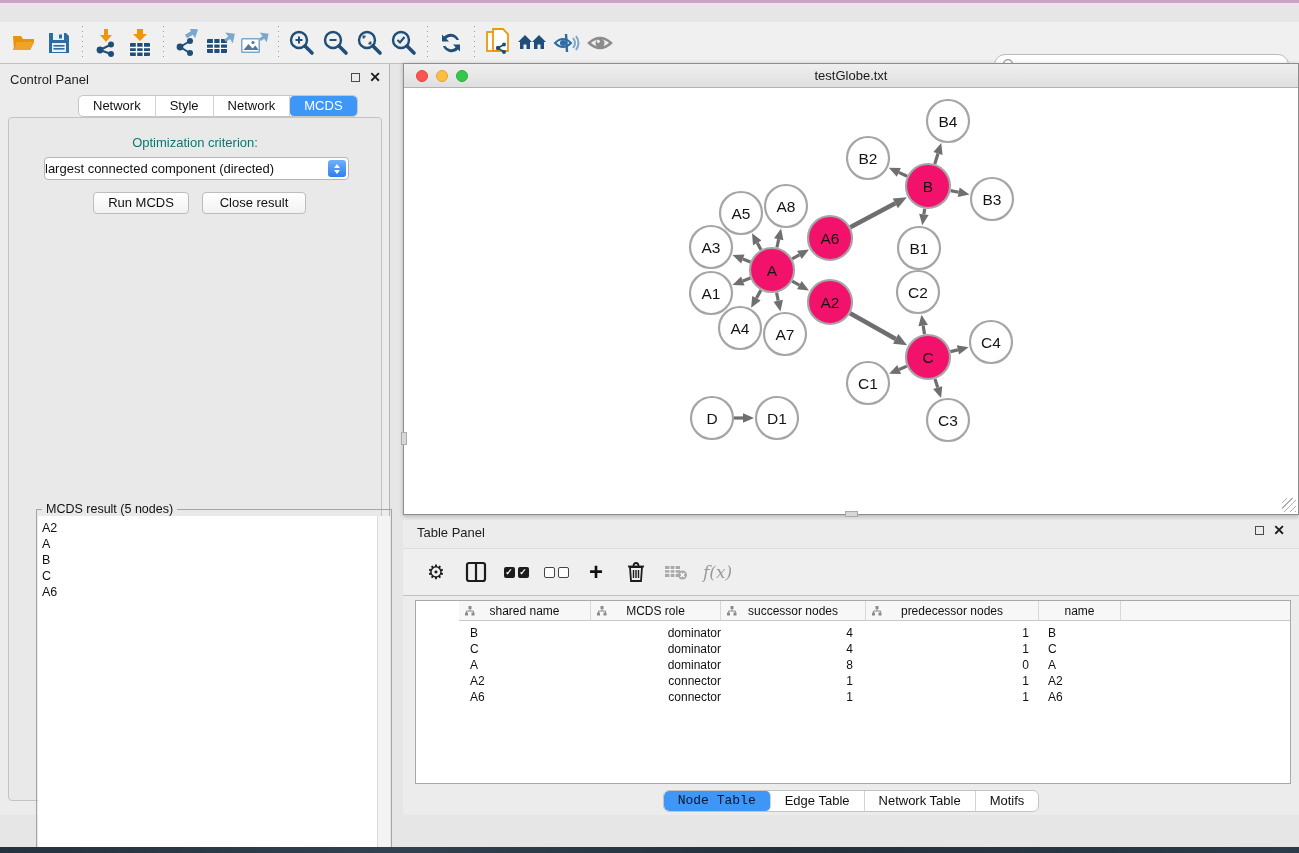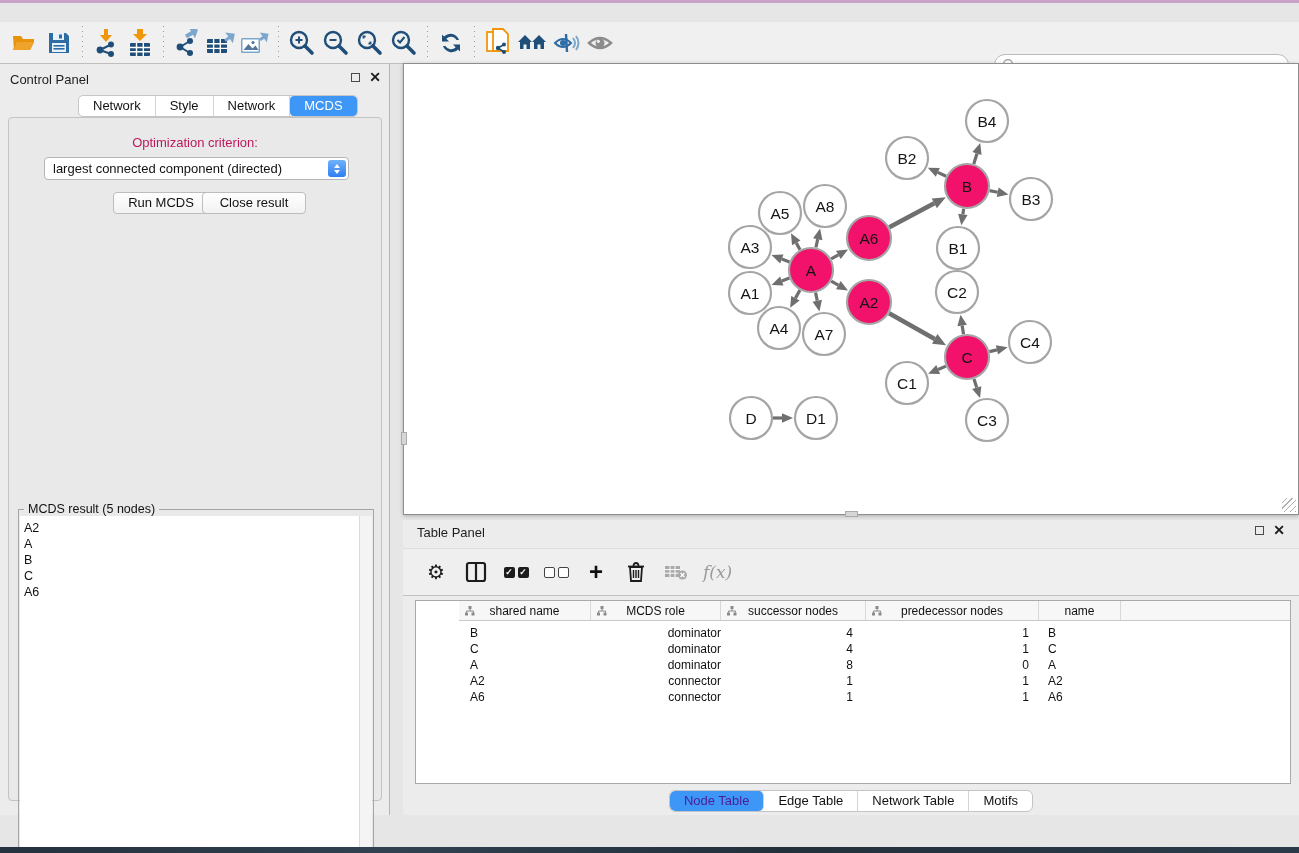--- a/index.html
+++ b/index.html
@@ -40,45 +40,45 @@
   .win-btns { position:absolute; display:flex; gap:9px; align-items:center; }
   .float-box { width:9px; height:9px; border:1.5px solid #4a4a4a; display:inline-block; }
   .close-x { font-size:14px; font-weight:bold; color:#1c1c1c; line-height:9px; }
   .cp-tabs { position:absolute; left:78px; top:31px; height:22px; display:flex; background:#fff;
     border:1px solid #C6C6C6; border-radius:5px; overflow:hidden; }
   .cp-tab { padding:0 14px; font-size:13px; line-height:20px; color:#111; border-right:1px solid #D4D4D4; cursor:default; }
   .cp-tab:last-child { border-right:none; }
   .cp-tab.active { background:#3E96F7; color:#fff; border-radius:4px; }
   .cp-body { position:absolute; left:8px; top:53px; width:374px; height:684px; background:#E9E9E9;
     border:1px solid #C3C3C3; border-radius:4px; }
-  .opt-label { position:absolute; left:0; right:0; top:17px; text-align:center; font-size:13px; color:#be185d; }
+  .opt-label { position:absolute; left:0; right:0; top:17px; text-align:center; font-size:13px; color:#0f766e; }
   .criterion { position:absolute; left:35px; top:39px; width:305px; height:23px; background:#fff;
-    border:1px solid #B5B5B5; border-radius:4px; font-size:13px; line-height:21px; padding-left:8px; color:#111; }
+    border:1px solid #B5B5B5; border-radius:4px; font-size:13px; line-height:21px; color:#111; }
   .criterion .stepper { position:absolute; right:2px; top:2px; width:18px; height:17px; border-radius:3px;
     background:linear-gradient(#6FB1F9,#2E7FF0); display:flex; flex-direction:column; align-items:center; justify-content:center; gap:2px; }
   .chev-up { width:0; height:0; border-left:3.5px solid transparent; border-right:3.5px solid transparent; border-bottom:4px solid #fff; }
   .chev-dn { width:0; height:0; border-left:3.5px solid transparent; border-right:3.5px solid transparent; border-top:4px solid #fff; }
   .cp-btn { position:absolute; height:22px; background:linear-gradient(#FFFFFF,#F2F2F2); border:1px solid #BDBDBD;
     border-radius:4px; font-size:13px; color:#111; text-align:center; line-height:20px; }
-  .btn-run { left:84px; top:74px; width:96px;margin-left:20px; }
+  .btn-run { left:84px; top:74px; width:96px; }
   .btn-close { left:193px; top:74px; width:104px; }
-  .result-group { position:absolute; left:9px; top:391px; width:356px; height:342px; border:1px solid #A5A5A5;padding-left:48px; }
+  .result-group { position:absolute; left:27px; top:391px; width:356px; height:342px; border:1px solid #A5A5A5;padding-left:48px; }
   .result-legend { position:absolute; left:5px; top:-8px; background:#E9E9E9; padding:0 4px; font-size:12.5px; color:#111; }
   .result-list { position:absolute; left:1px; top:6px; right:14px; bottom:1px; background:#fff; padding:4px 0 0 4px; }
   .result-track { position:absolute; top:6px; right:1px; bottom:1px; width:13px; background:#F4F4F4; border-left:1px solid #DADADA; }
   .result-item { font-size:12.5px; line-height:16px; color:#111; }
 
   
   .net-window { position:absolute; left:403px; top:63px; width:896px; height:452px;
     border:1px solid #8E8E8E; background:#fff; box-shadow:0 1px 4px rgba(0,0,0,0.25); }
   .net-titlebar { position:absolute; left:0; top:0; right:0; height:24px;
     background:linear-gradient(#EFEFEF,#DFDFDF); border-bottom:1px solid #B2B2B2; }
   .net-titlebar .lights { left:12px; top:6px; }
   .net-titlebar .title { position:absolute; left:0; right:0; top:4px; text-align:center; font-size:13px; color:#1b1b1b; }
-  .net-canvas { position:absolute; left:1px; top:25px; right:1px; bottom:1px; background:#fff; overflow:hidden;padding-left:39px; }
+  .net-canvas { position:absolute; left:1px; top:25px; right:1px; bottom:1px; background:#fff; overflow:hidden; }
   .grip { position:absolute; right:2px; bottom:2px; width:14px; height:14px;
     background:repeating-linear-gradient(135deg, transparent 0 3px, #9a9a9a 3px 4px); opacity:.8; }
   .side-handle { position:absolute; left:-3px; top:368px; width:6px; height:13px; background:#D6D6D6; border:1px solid #ABABAB; }
   .bottom-handle { position:absolute; left:441px; bottom:-3px; width:13px; height:6px; background:#D6D6D6; border:1px solid #ABABAB; }
 
   
   .table-panel { position:absolute; left:403px; top:520px; width:896px; height:295px; background:#ECECEC; }
   .tp-header { position:absolute; left:14px; top:5px; font-size:13px; color:#1d1d1d; }
   .tp-toolbar { position:absolute; left:0; top:28px; width:896px; height:48px; background:#EFEFEF;
     border-top:1px solid #DDDDDD; border-bottom:1px solid #C2C2C2; display:flex; align-items:center; padding-left:20px; gap:14px; }
@@ -101,21 +101,21 @@
   .c1 { width:132px; } .c2 { width:130px; } .c3 { width:145px; } .c4 { width:173px; } .c5 { width:82px; }
   .cfill { flex:1; border-right:none !important; }
   .dt-cell.c1 { padding-left:11px; } .dt-cell.c2 { padding-left:13px;text-align:right; }
   .dt-cell.c3 { text-align:right; padding-right:13px; } .dt-cell.c4 { text-align:right; padding-right:10px; }
   .dt-cell.c5 { padding-left:9px; }
 
   .tp-tabs { position:absolute; left:0; right:0; top:270px; display:flex; justify-content:center; }
   .tp-tabs-inner { display:flex; background:#fff; border:1px solid #C4C4C4; border-radius:6px; overflow:hidden; height:22px; }
   .tp-tab { padding:0 14px; font-size:13px; line-height:20px; color:#111; border-right:1px solid #D4D4D4; }
   .tp-tab:last-child { border-right:none; }
-  .tp-tab.active { background:#3E96F7; color:#4c1d95; border-radius:5px; }
+  .tp-tab.active { background:#3E96F7; color:#0f172a; border-radius:5px;font-family:Liberation Mono, monospace; }
 
   
   .statusbar { position:absolute; left:0; top:815px; width:1299px; height:32px; background:#EDEDED; border-top:1px solid #C2C2C2; }
   .list-btn { position:absolute; left:12px; top:5px; width:26px; height:22px; background:linear-gradient(#fff,#F0F0F0);
     border:1px solid #B9B9B9; border-radius:3px; display:flex; align-items:center; justify-content:center; }
   .memory-btn { position:absolute; right:8px; top:5px; width:84px; height:22px; background:linear-gradient(#fff,#F3F3F3);
     border:1px solid #B9B9B9; border-radius:4px; display:flex; align-items:center; justify-content:center; gap:6px;
     font-size:12.5px; color:#111; }
   .mem-dot { width:11px; height:11px; border-radius:50%; background:#1FA33C; border:1px solid #178A31; }
 </style>
@@ -304,20 +304,28 @@
           <div class="result-item">B</div>
           <div class="result-item">C</div>
           <div class="result-item">A6</div>
         </div>
         <div class="result-track"></div>
       </div>
     </div>
   </div>
 
   <div class="net-window">
+    <div class="net-titlebar">
+      <div class="lights">
+        <div class="light red"></div>
+        <div class="light yellow"></div>
+        <div class="light green"></div>
+      </div>
+      <div class="title">testGlobe.txt</div>
+    </div>
     <div class="net-canvas">
       <svg id="graph-svg" width="894" height="426">
           <line x1="345.4789624129428" y1="189.11448958200518" x2="337.81370773738894" y2="192.00466757442712" stroke="#6F6F6F" stroke-width="3.2"></line>
           <polygon points="327.5210375870572,195.88551041799482 336.12024904201394,187.51332059973691 339.50716643276394,196.49601454911732" fill="#6F6F6F"></polygon>
           <line x1="345.4789624129428" y1="172.88551041799482" x2="337.81370773738894" y2="169.99533242557288" stroke="#6F6F6F" stroke-width="3.2"></line>
           <polygon points="327.5210375870572,166.11448958200518 339.50716643276394,165.50398545088268 336.12024904201394,174.48667940026309" fill="#6F6F6F"></polygon>
           <line x1="355.8892211130393" y1="201.13828673261628" x2="351.4246296589854" y2="209.23035874308897" stroke="#6F6F6F" stroke-width="3.2"></line>
           <polygon points="346.1107788869607,218.86171326738372 347.22185677565676,206.91158749711457 355.62740254231403,211.54912998906337" fill="#6F6F6F"></polygon>
           <line x1="356.01124522107034" y1="160.7948702451939" x2="352.2442461949395" y2="153.86845268101771" stroke="#6F6F6F" stroke-width="3.2"></line>
           <polygon points="346.98875477892966,144.2051297548061 356.4609689263773,151.57514733584978 348.02752346350167,156.16175802618565" fill="#6F6F6F"></polygon>

